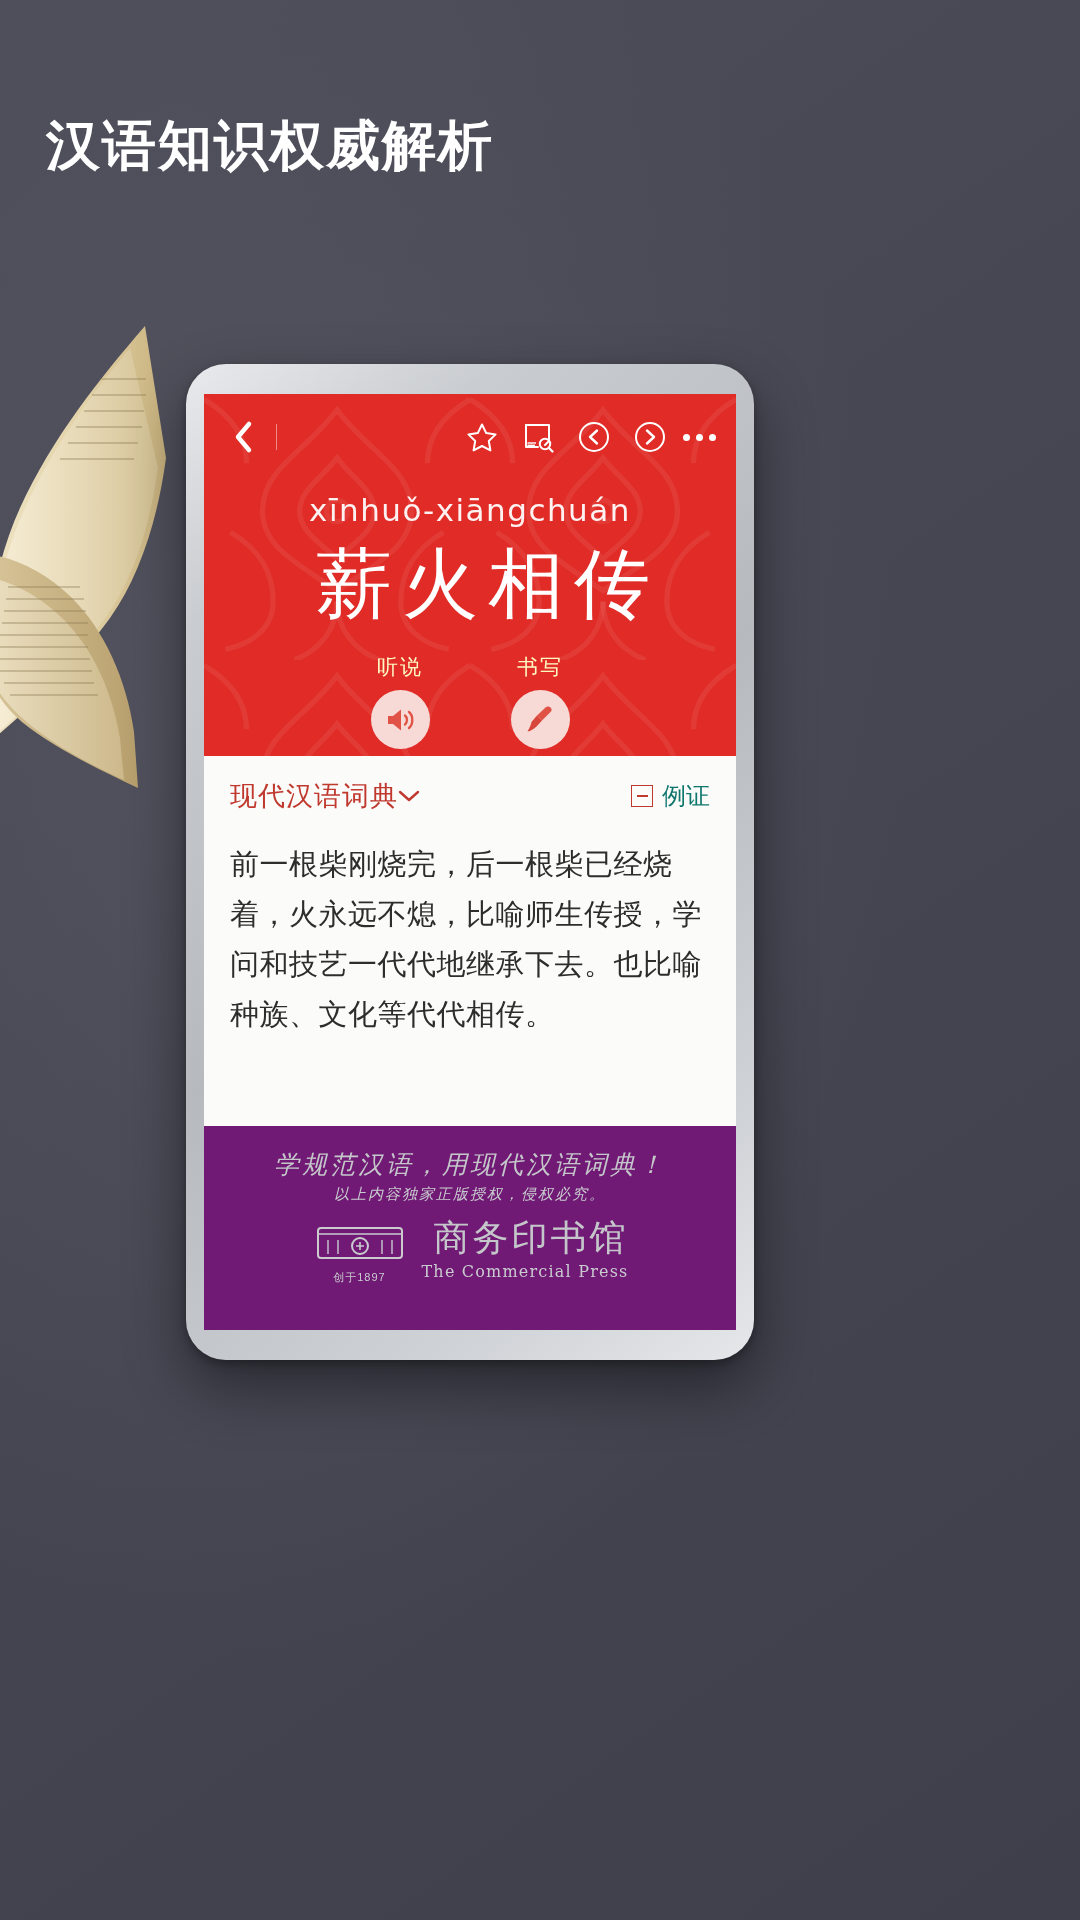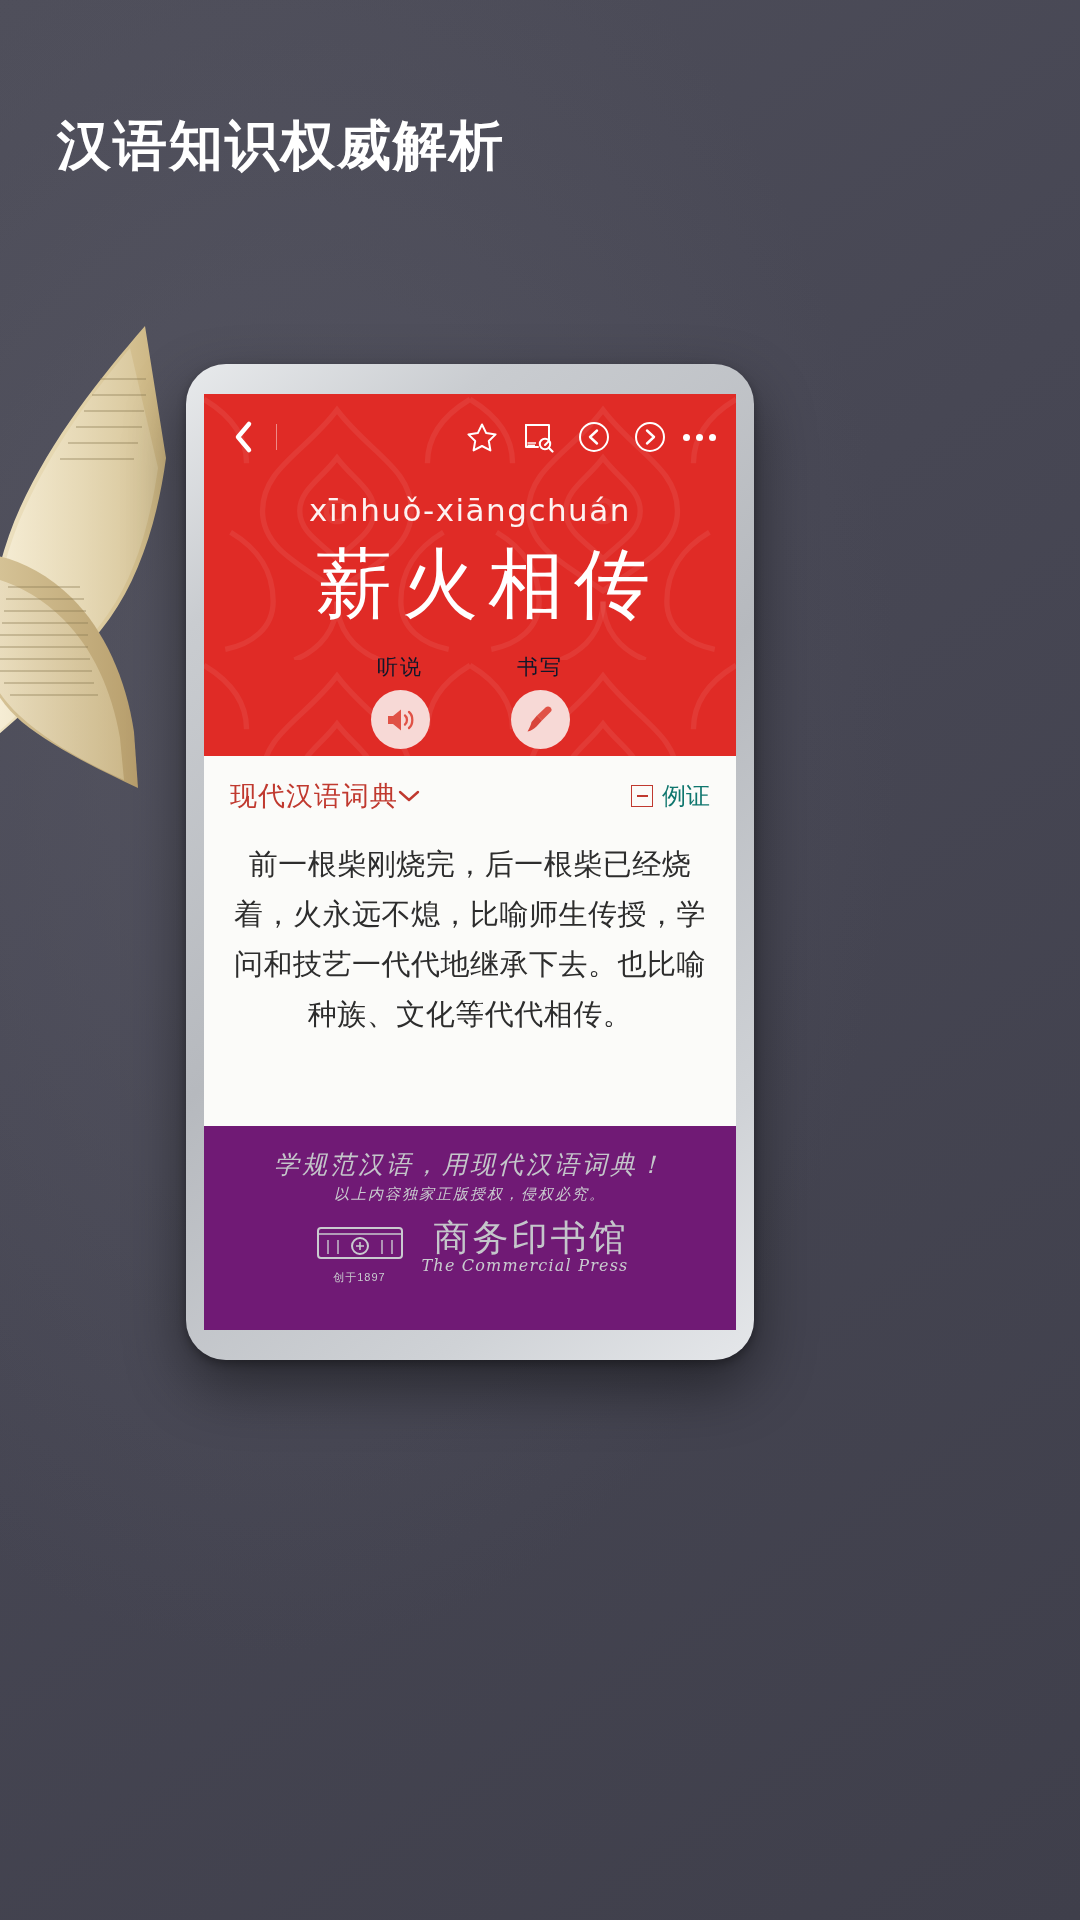--- a/index.html
+++ b/index.html
@@ -15,21 +15,21 @@
   .bg {
     position:absolute; inset:0;
     background:
       radial-gradient(ellipse at 25% 38%, rgba(92,92,104,0.55) 0%, rgba(74,74,87,0) 55%),
       linear-gradient(145deg, #4e4e5a 0%, #474754 40%, #3f3f4b 100%);
   }
 
   
   .headline {
     position:absolute;
-    left:57px; top:112px;
+    left:46px; top:112px;
     font-size:54px;
     line-height:1.25;
     letter-spacing:2px;
     color:#ffffff;
     font-weight:700;
     font-family:"Liberation Sans","DejaVu Sans",sans-serif;
     white-space:nowrap;
   }
 
   
@@ -122,21 +122,21 @@
   }
 
   .actions {
     display:flex;
     justify-content:center;
     gap:48px;
     margin-top:26px;
   }
   .action { width:92px; text-align:center; }
   .action-label {
-    color:#0f172a;
+    color:#fef9c3;
     font-size:21px;
     letter-spacing:2px;
     margin-bottom:9px;
   }
   .action-circle {
     width:59px; height:59px;
     border-radius:50%;
     background:#f7d9d6;
     margin:0 auto;
     display:flex; align-items:center; justify-content:center;
@@ -166,21 +166,21 @@
     display:flex; align-items:center; justify-content:center;
   }
   .minusbox i { display:block; width:11px; height:1.6px; background:#c0392f; }
 
   
   .body-area {
     flex:1 1 auto;
     background:#fbfbf9;
     padding:12px 26px 0 26px;
     overflow:hidden;
-    display:flex; flex-direction:column;text-align:center;
+    display:flex; flex-direction:column;
   }
   .def-para {
     color:#2d2d2d;
     font-size:29px;
     line-height:1.72;
     letter-spacing:0.5px;
     margin-bottom:26px;
     font-family:"DejaVu Sans","Liberation Sans",sans-serif;
   }
   .def-para.second { margin-bottom:12px; }
@@ -230,22 +230,21 @@
     font-size:36px;
     letter-spacing:3px;
     font-family:"DejaVu Serif","Liberation Serif",serif;
     line-height:1;
   }
   .press-en {
     color:#c9cbcf;
     font-size:16px;
     letter-spacing:1.2px;
     font-family:"DejaVu Serif","Liberation Serif",serif;
-    margin-top:0;
-    font-style:italic;
+    margin-top:6px;
   }
 </style>
 </head>
 <body>
 
 <div class="bg"></div>
 
 <div class="headline">汉语知识权威解析</div>
 
 <div class="book">

